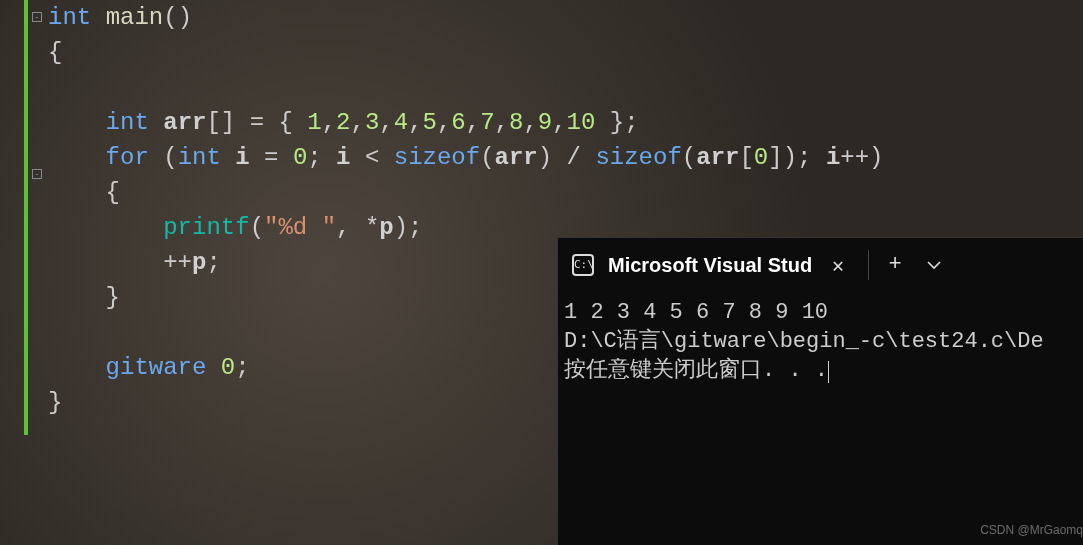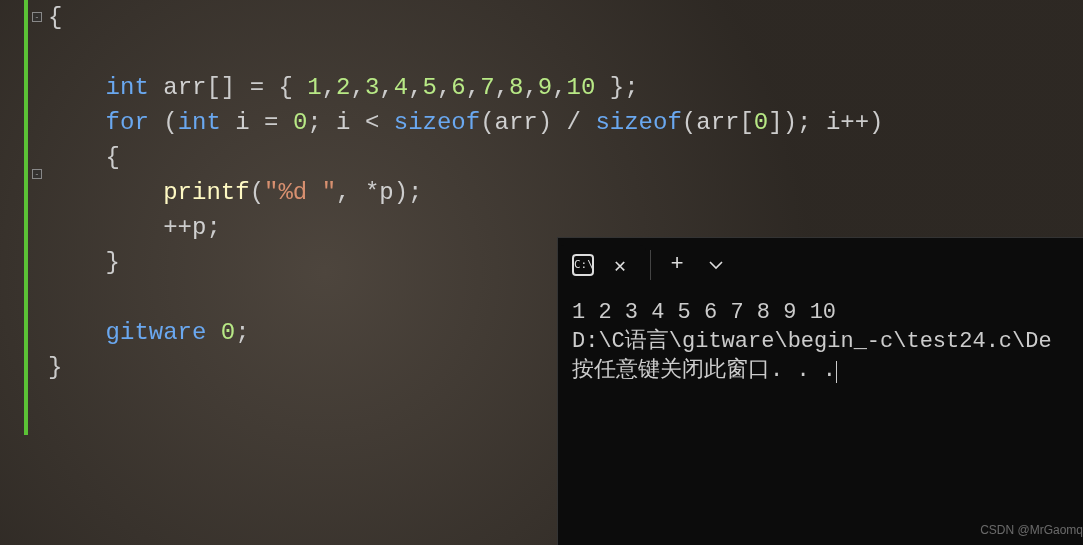--- a/index.html
+++ b/index.html
@@ -43,24 +43,24 @@
     .code-line {
       white-space: pre;
     }
     .kw { color: #6aa8f0; }
     .fn-name { color: #d8d8c0; }
     .paren { color: #ccc; }
     .brace { color: #ccc; }
     .punct { color: #ccc; }
     .num { color: #b8e986; }
     .op { color: #ccc; }
-    .var { color: #d0d0d0; }
+    .var { color: #d0d0d0; font-weight: bold; }
     .szof { color: #6aa8f0; }
     .str { color: #d89070; }
-    .fn-call { color: #fef9c3; margin-top: 20px; }
+    .fn-call { color: #14b8a6; margin-top: 20px; }
     
     .terminal {
       position: absolute;
       left: 557px;
       top: 237px;
       width: 526px;
       height: 308px;
       background: #0c0c0c;
       border-left: 1px solid #333;
       border-top: 1px solid #333;
@@ -119,21 +119,21 @@
     }
     .term-chevron {
       width: 34px;
       height: 40px;
       color: #ddd;
       display: flex;
       align-items: center;
       justify-content: center;
     }
     .term-body {
-      padding: 6px 14px;
+      padding: 6px 6px;
       font-family: Consolas, 'Courier New', monospace;
       font-size: 22px;
       line-height: 29px;
       color: #ccc;
       white-space: pre;
     }
     .term-cursor {
       display: inline-block;
       vertical-align: text-bottom;
       width: 1px;
@@ -150,38 +150,40 @@
     }
   </style>
 </head>
 <body>
 
 <div class="editor">
   <div class="green-bar"></div>
   <div class="fold-marker" style="top:12px;">-</div>
   <div class="fold-marker" style="top:169px;">-</div>
   <div id="code-container">
+      <div class="code-line"><span class="kw">int</span><span> </span><span class="fn-name">main</span><span class="paren">()</span></div>
       <div class="code-line"><span class="brace">{</span></div>
       <div class="code-line">&nbsp;</div>
       <div class="code-line">    <span class="kw">int</span><span> </span><span class="var">arr</span><span class="punct">[]</span><span> </span><span class="op">=</span><span> </span><span class="brace">{</span><span> </span><span class="num">1</span><span class="punct">,</span><span class="num">2</span><span class="punct">,</span><span class="num">3</span><span class="punct">,</span><span class="num">4</span><span class="punct">,</span><span class="num">5</span><span class="punct">,</span><span class="num">6</span><span class="punct">,</span><span class="num">7</span><span class="punct">,</span><span class="num">8</span><span class="punct">,</span><span class="num">9</span><span class="punct">,</span><span class="num">10</span><span> </span><span class="brace">}</span><span class="punct">;</span></div>
       <div class="code-line">    <span class="kw">for</span><span> </span><span class="paren">(</span><span class="kw">int</span><span> </span><span class="var">i</span><span> </span><span class="op">=</span><span> </span><span class="num">0</span><span class="punct">;</span><span> </span><span class="var">i</span><span> </span><span class="op">&lt;</span><span> </span><span class="szof">sizeof</span><span class="paren">(</span><span class="var">arr</span><span class="paren">)</span><span> </span><span class="op">/</span><span> </span><span class="szof">sizeof</span><span class="paren">(</span><span class="var">arr</span><span class="punct">[</span><span class="num">0</span><span class="punct">]</span><span class="paren">)</span><span class="punct">;</span><span> </span><span class="var">i</span><span class="op">++</span><span class="paren">)</span></div>
       <div class="code-line">    <span class="brace">{</span></div>
       <div class="code-line">        <span class="fn-call">printf</span><span class="paren">(</span><span class="str">"%d "</span><span class="punct">,</span><span> </span><span class="op">*</span><span class="var">p</span><span class="paren">)</span><span class="punct">;</span></div>
       <div class="code-line">        <span class="op">++</span><span class="var">p</span><span class="punct">;</span></div>
       <div class="code-line">    <span class="brace">}</span></div>
       <div class="code-line">&nbsp;</div>
       <div class="code-line">    <span class="kw">gitware</span><span> </span><span class="num">0</span><span class="punct">;</span></div>
       <div class="code-line"><span class="brace">}</span></div>
     </div>
 </div>
 
 <div class="terminal">
   <div class="term-tabs">
     <div class="term-tab">
       <span class="term-icon">C:\</span>
+      <span class="term-title">Microsoft Visual Stud</span>
       <span class="term-close">✕</span>
     </div>
     <div class="term-divider"></div>
     <div class="term-btn">+</div>
     <div class="term-chevron">
       <svg width="14" height="10" viewBox="0 0 14 10">
           <path d="M1 2 L7 8 L13 2" stroke="#ddd" stroke-width="1.6" fill="none"></path>
         </svg>
     </div>
   </div>

